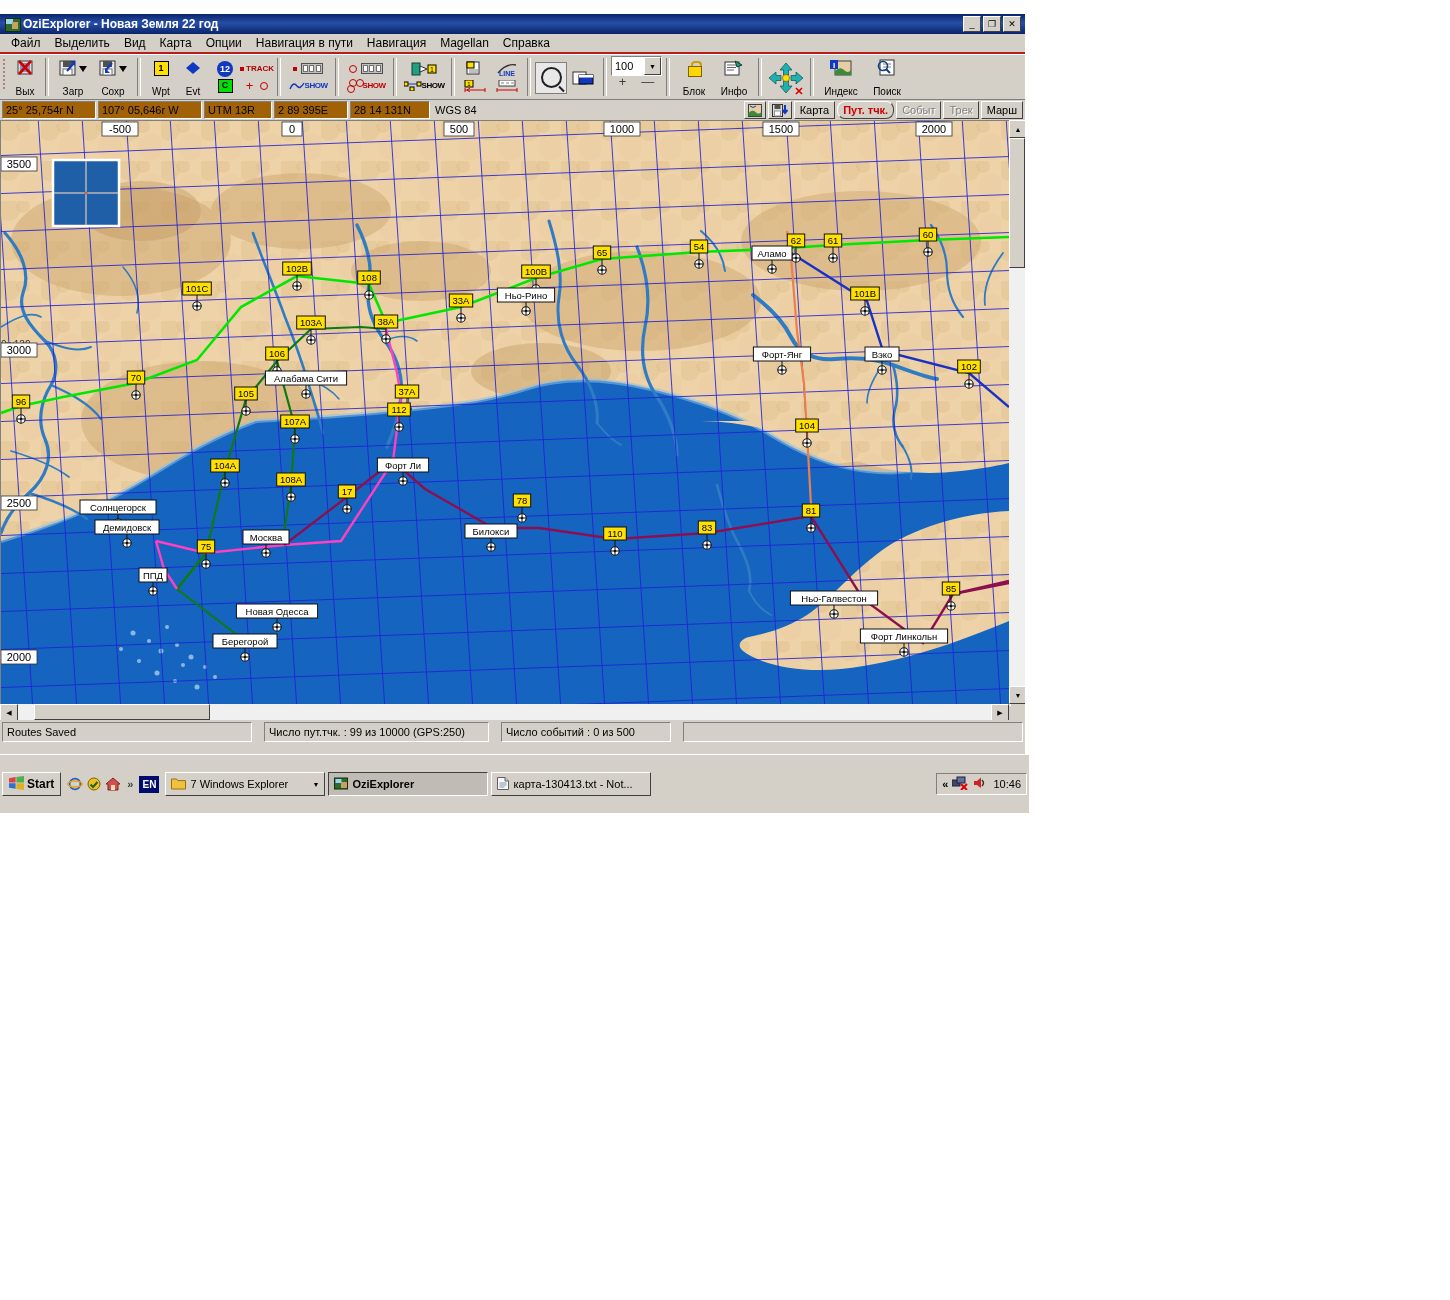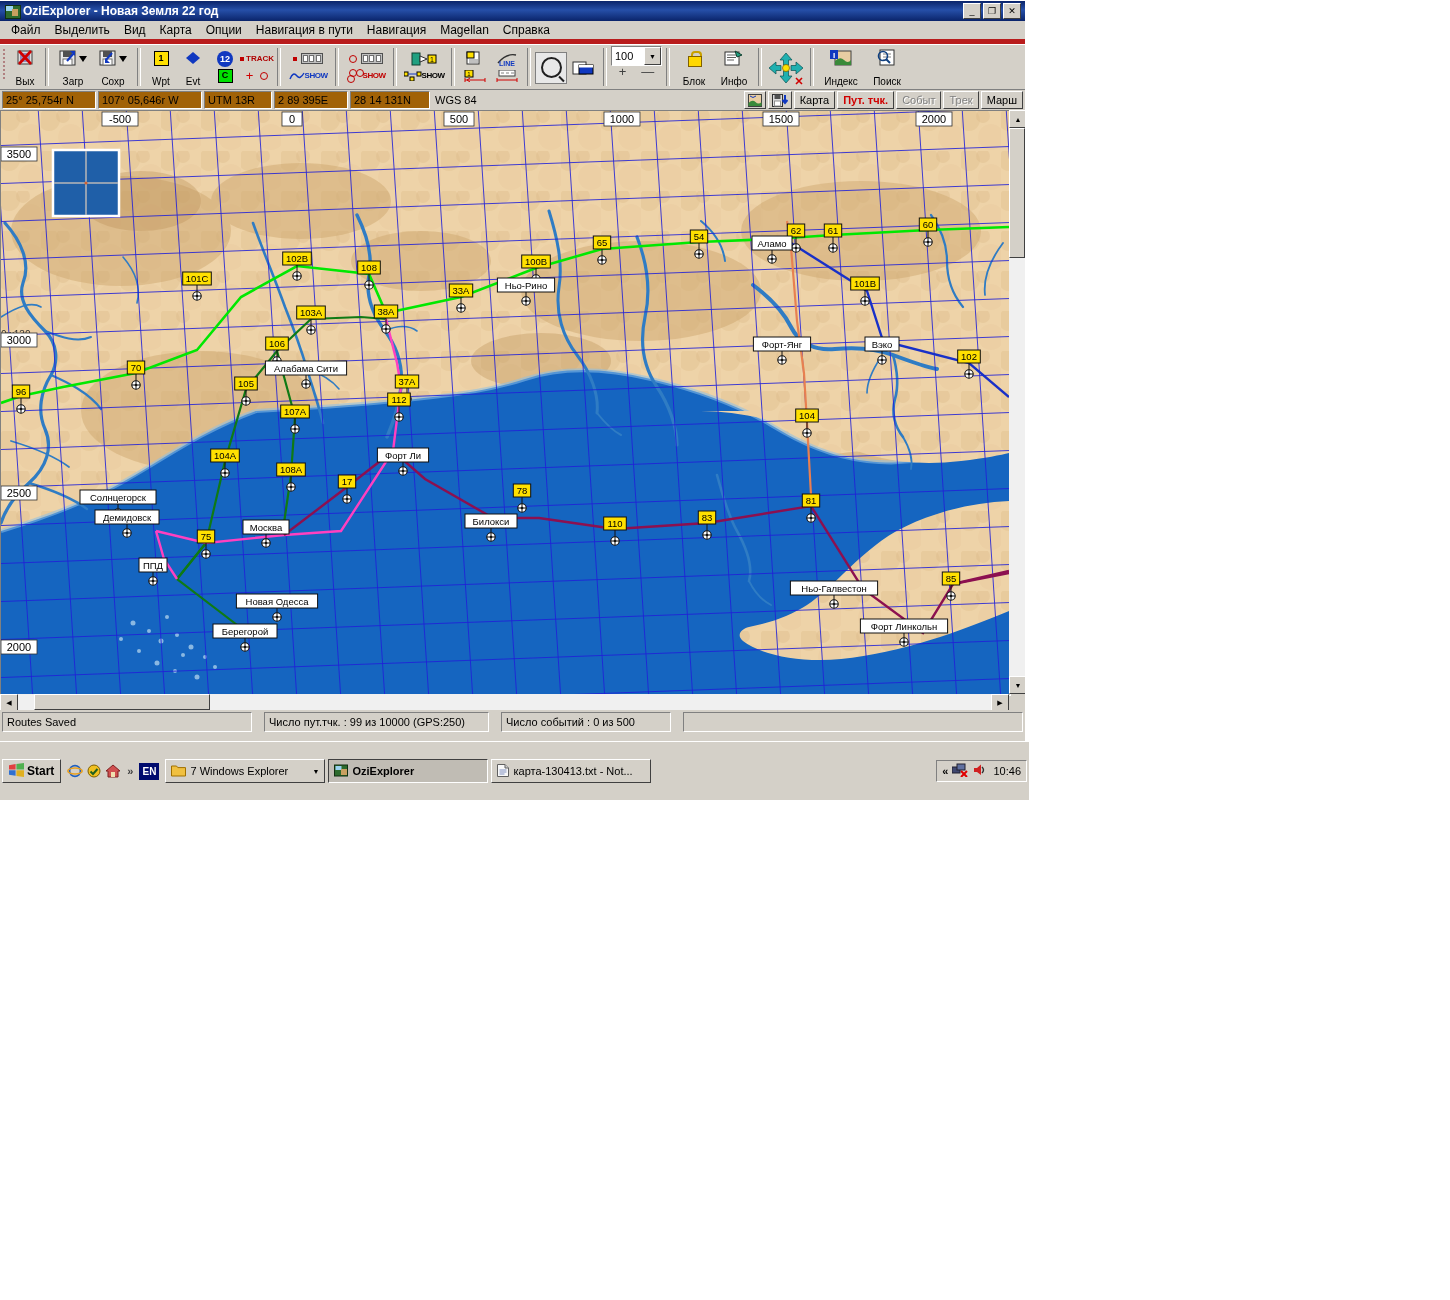--- a/index.html
+++ b/index.html
@@ -1,35 +1,35 @@
 <!DOCTYPE html>
 <html><head>
 <meta charset="utf-8">
 <style>
   html,body{margin:0;padding:0;background:#ffffff;}
   body{width:1450px;height:1300px;font-family:"Liberation Sans",sans-serif;font-size:11px;color:#000;}
 
-  .app{position:absolute;left:0;top:1px;width:1025px;height:768px;background:#d4d0c8;}
+  .app{position:absolute;left:0;top:14px;width:1025px;height:768px;background:#d4d0c8;}
 
   
   .titlebar{height:20px;background:linear-gradient(to bottom,#0a246a,#264fa8 45%,#0a246a);
     display:flex;align-items:center;padding:0 2px;}
   .titlebar .tb-icon{width:16px;height:16px;margin:0 3px 0 2px;position:relative;flex:0 0 auto;}
   .tb-icon .g1{position:absolute;left:1px;top:2px;width:14px;height:12px;background:#2d6b2d;border:1px solid #102f10;}
   .tb-icon .g2{position:absolute;left:2px;top:3px;width:7px;height:5px;background:#9ad3f0;}
   .tb-icon .g3{position:absolute;left:8px;top:6px;width:6px;height:7px;background:#c8a060;}
   .titlebar .tb-text{color:#fff;font-weight:bold;font-size:12px;letter-spacing:0;white-space:nowrap;}
   .win-btns{margin-left:auto;display:flex;gap:2px;padding-right:2px;}
   .win-btn{width:16px;height:14px;background:#d4d0c8;border:1px solid;
     border-color:#fff #404040 #404040 #fff;display:flex;align-items:center;justify-content:center;
     font-size:9px;font-family:"Liberation Sans",sans-serif;line-height:1;color:#000;}
 
   
   .menubar{height:18px;background:#d4d0c8;display:flex;align-items:center;padding-left:4px;
-    border-bottom:5px solid #b91c1c;}
+    border-bottom:2px solid #b91c1c;}
   .menubar .mi{padding:1px 7px;font-size:12px;color:#000;white-space:nowrap;}
 
   
   .toolbar{height:42px;background:#d4d0c8;display:flex;align-items:stretch;
     border-top:1px solid #fff;border-bottom:1px solid #808080;padding:1px 0;}
   .tgrp{display:flex;align-items:center;padding:0 2px;}
   .tsep{width:2px;margin:2px 2px;border-left:1px solid #808080;border-right:1px solid #fff;}
   .tbtn{width:32px;height:38px;display:flex;flex-direction:column;align-items:center;
     justify-content:flex-start;padding-top:1px;background:transparent;}
   .tbtn .lbl{font-size:10px;line-height:11px;margin-top:8px;white-space:nowrap;}
@@ -67,21 +67,21 @@
   .zoombox .arrw{margin-left:auto;width:15px;height:16px;background:#d4d0c8;
     border:1px solid;border-color:#fff #404040 #404040 #fff;display:flex;align-items:center;justify-content:center;font-size:7px;}
   .plusmin{display:flex;justify-content:space-around;width:50px;font-size:13px;line-height:12px;color:#404040;}
 
   
   .coordbar{height:18px;background:#d4d0c8;display:flex;align-items:stretch;padding:1px 2px;gap:2px;}
   .coordfield{flex:0 0 auto;background:#a16207;border:1px solid;border-color:#808080 #fff #fff #808080;
     display:flex;align-items:center;font-size:11px;white-space:nowrap;padding:0 3px;}
   .cbtn{border:1px solid;border-color:#fff #404040 #404040 #fff;background:#d4d0c8;
     display:flex;align-items:center;justify-content:center;font-size:11px;padding:0 5px;white-space:nowrap;}
-  .cbtn.red{color:#d00000;font-weight:bold;}
+  .cbtn.red{color:#d00000;font-weight:bold;border-radius:8px;}
   .cbtn.dis{color:#808080;text-shadow:1px 1px 0 #fff;}
   .cbtn.icn{padding:0 3px;}
 
   
   .maparea{position:relative;width:1025px;height:600px;background:#d4d0c8;overflow:hidden;}
   .mapwrap{position:absolute;left:0;top:0;width:1009px;height:584px;overflow:hidden;
     border:1px solid;border-color:#808080 #fff #fff #808080;}
   .mapcanvas{position:absolute;left:0;top:0;width:1008px;height:583px;}
 
   .vscroll{position:absolute;right:0;top:0;width:16px;height:584px;background:#d4d0c8;}

